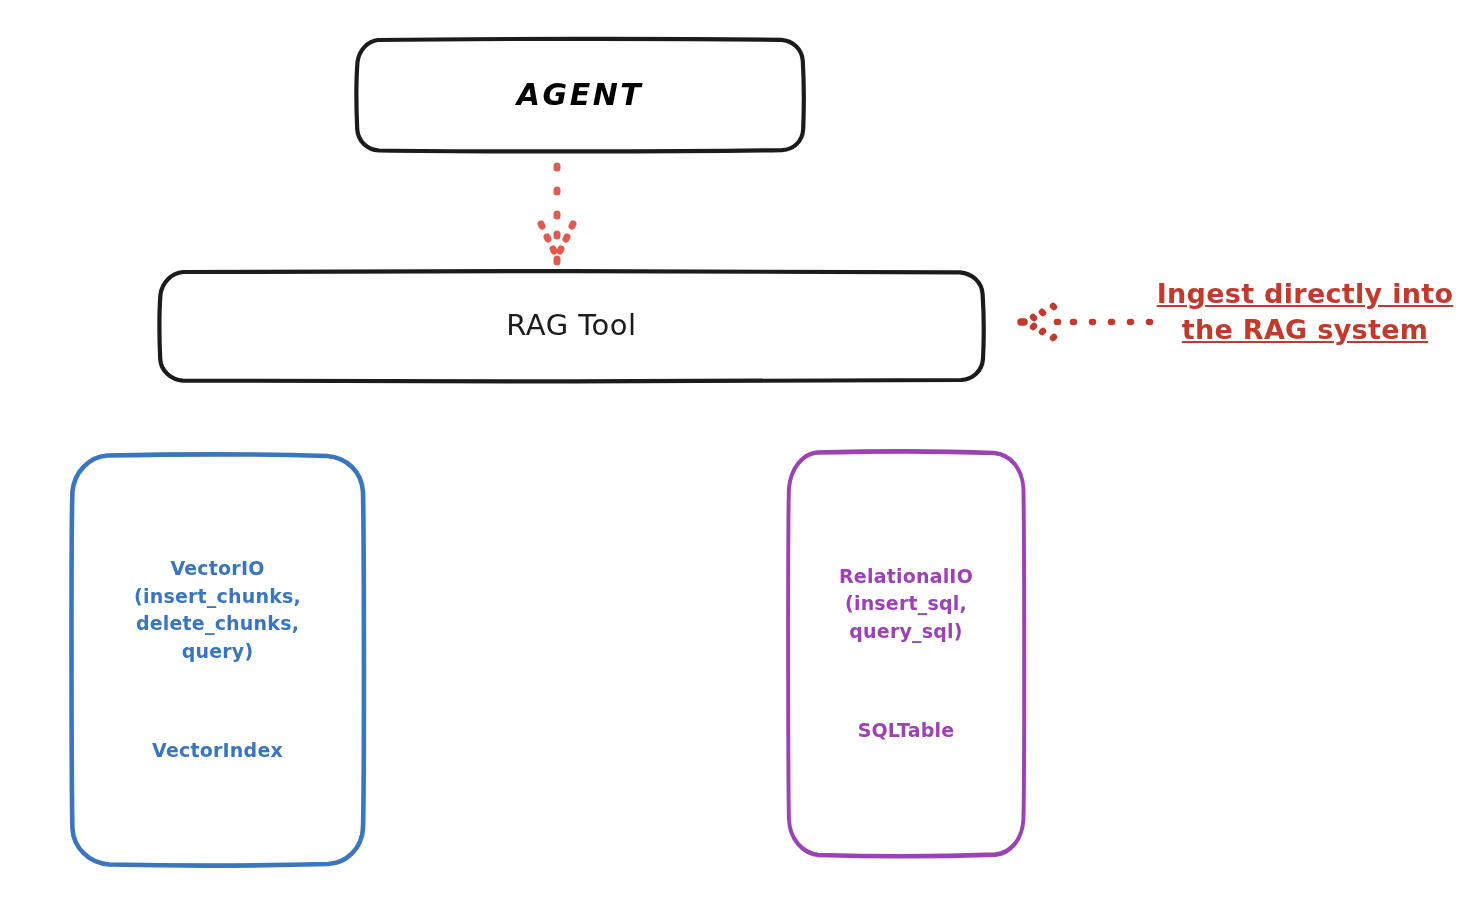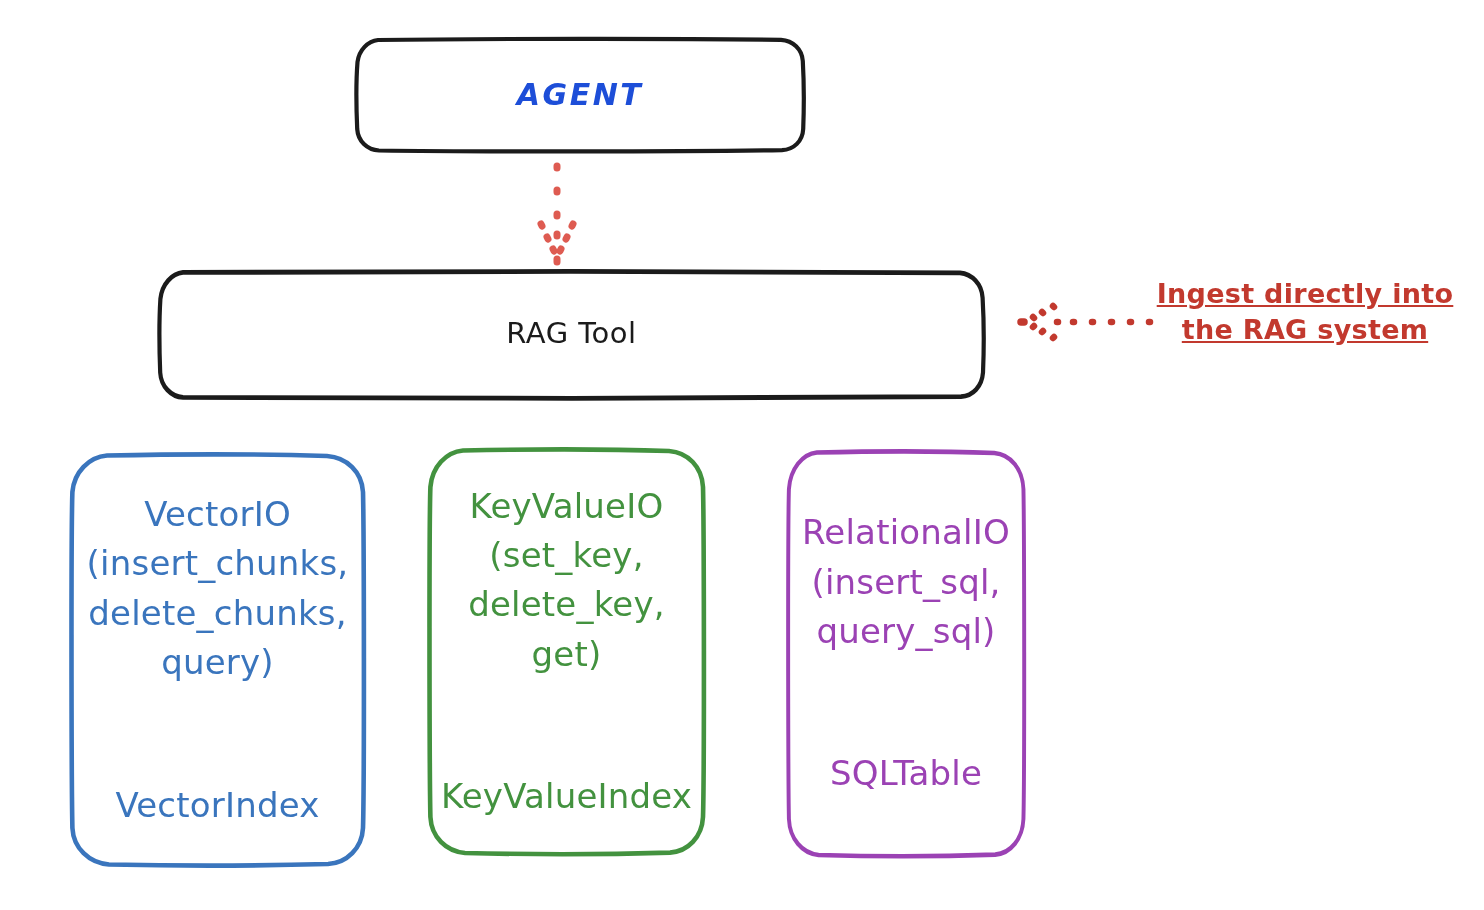--- a/index.html
+++ b/index.html
@@ -55,46 +55,46 @@
     top: 37px;
     width: 452px;
     height: 116px;
   }
   #agent-node .label {
     font-family: "DejaVu Sans", sans-serif;
     font-style: italic;
     font-weight: 700;
     font-size: 30px;
     letter-spacing: 2.5px;
-    color: #1d4ed8;
+    color: #000000;
   }
 
   
   #rag-tool-node {
     left: 157px;
     top: 269px;
     width: 829px;
-    height: 130px;
+    height: 113px;
     justify-content: center;
   }
   #rag-tool-node .label {
     font-family: "DejaVu Sans", sans-serif;
     font-size: 29px;
     font-weight: 500;
     letter-spacing: 0.5px;
     color: #1b1b1b;
   }
 
   
   .provider {
     align-items: center;
   }
   .provider .label {
-    font-size: 34px;
-    font-weight: 400;
+    font-size: 19px;
+    font-weight: 700;
     line-height: 1.45;
     letter-spacing: 0.2px;
   }
   #vectorio-node {
     left: 69px;
     top: 452px;
     width: 297px;
     height: 416px;
   }
   #vectorio-node .label { color: #3a75bd; }
@@ -232,34 +232,20 @@
     </svg>
     <span class="label">
       <span class="block-main">VectorIO
 (insert_chunks,
 delete_chunks,
 query)</span>
       <span class="block-sub">VectorIndex</span>
     </span>
   </div>
 
-  <div class="node provider" id="keyvalueio-node">
-    <svg class="frame" viewBox="0 0 279 409" preserveAspectRatio="none">
-      <path d="M36,3.5 C19,5 5,20 3.4,40 C2,80 2.4,325 3.4,370 C4.4,390 19,404.5 38,406
-               C105,407.6 190,407.2 243,405.6 C261,404.6 275,390 276,370
-               C277.4,325 277,80 276,40 C275,20 261,5.4 242,4
-               C190,2.2 105,2 36,3.5 Z" fill="#ffffff" stroke="#43923f" stroke-width="4.6" stroke-linecap="round" stroke-linejoin="round"></path>
-    </svg>
-    <span class="label">
-      <span class="block-main">KeyValueIO
-(set_key,
-delete_key, get)</span>
-      <span class="block-sub">KeyValueIndex</span>
-    </span>
-  </div>
 
   <div class="node provider" id="relationalio-node">
     <svg class="frame" viewBox="0 0 280 409" preserveAspectRatio="none">
       <path d="M36,3.5 C19,5 5,20 3.4,40 C2,80 2.4,325 3.4,370 C4.4,390 19,404.5 38,406
                C105,407.6 191,407.2 244,405.6 C262,404.6 276,390 277,370
                C278.4,325 278,80 277,40 C276,20 262,5.4 243,4
                C191,2.2 105,2 36,3.5 Z" fill="#ffffff" stroke="#9b42b4" stroke-width="4.6" stroke-linecap="round" stroke-linejoin="round"></path>
     </svg>
     <span class="label">
       <span class="block-main">RelationalIO

